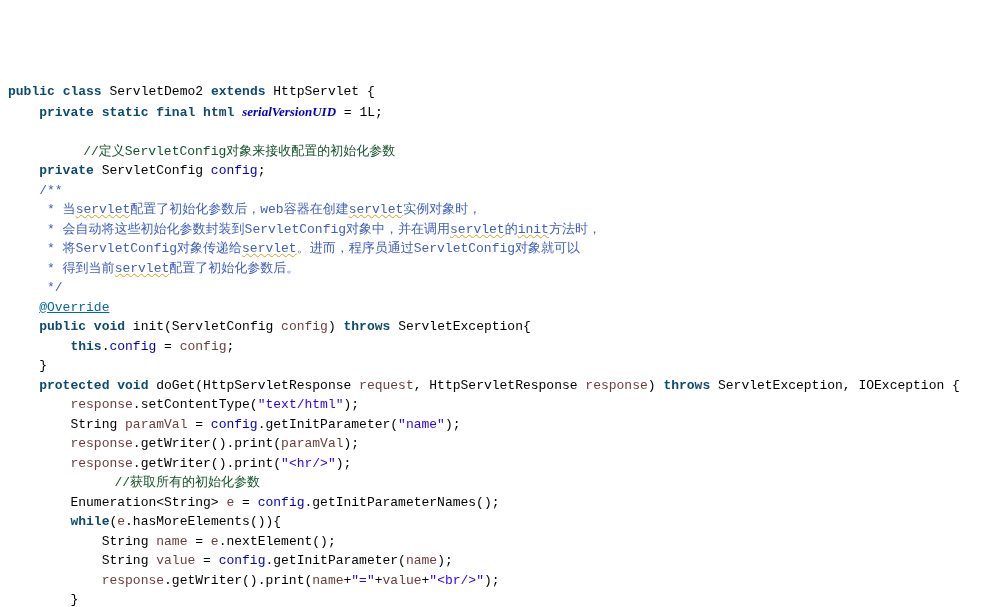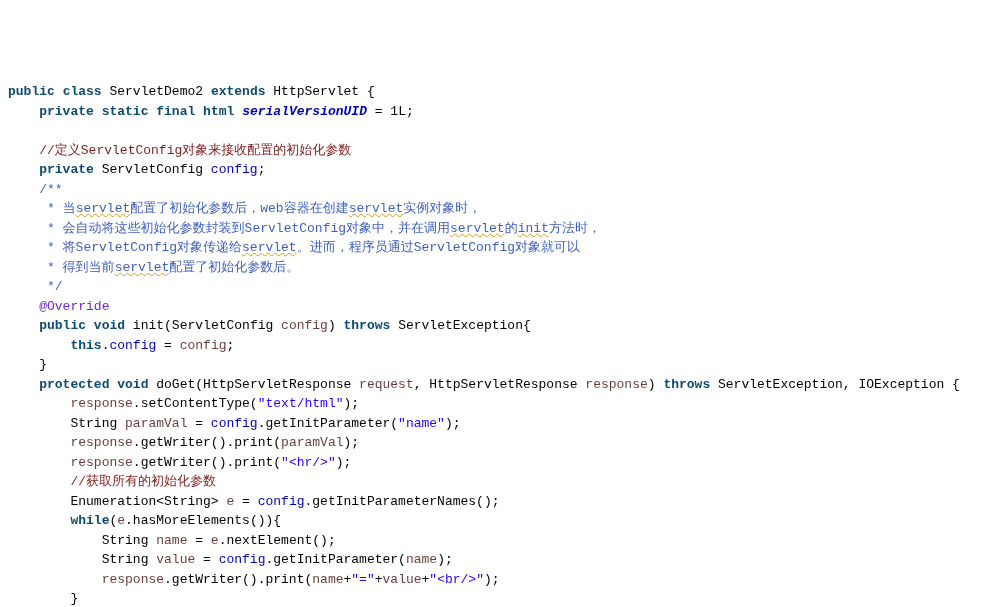--- a/index.html
+++ b/index.html
@@ -6,26 +6,26 @@
       font-family: Consolas, 'Courier New', monospace;
       font-size: 13px;
       line-height: 1.5;
       background: #ffffff;
       color: #000000;
       margin: 0;
       padding: 4px 8px;
       white-space: pre;
     }
     .kw { color: #0c4a6e; font-weight: bold; }
-    .comment { color: #7f1d1d; }
+    .comment { color: #14532d; margin-left: 44px; }
     .doccomment { color: #3f5fbf; }
-    .annotation { color: #6d28d9; }
+    .annotation { color: #0369a1; text-decoration: underline; }
     .string { color: #2a00ff; }
     .field { color: #0000c0; }
-    .field-italic { color: #0000c0; font-style: italic; font-weight: bold; }
+    .field-italic { color: #0000c0; font-style: italic; font-weight: bold; font-family: Liberation Serif, serif; }
     .param { color: #6a3e3e; }
     .wavy { text-decoration: underline wavy #d4a017; text-decoration-thickness: 1px; }
   </style>
 </head>
 <body>
 
 
 
 <div><span class="kw">public</span> <span class="kw">class</span> <span>ServletDemo2</span> <span class="kw">extends</span> <span>HttpServlet {</span>
     <span class="kw">private</span> <span class="kw">static</span> <span class="kw">final</span> <span class="kw">html</span> <span class="field-italic">serialVersionUID</span><span> = 1L;</span>

